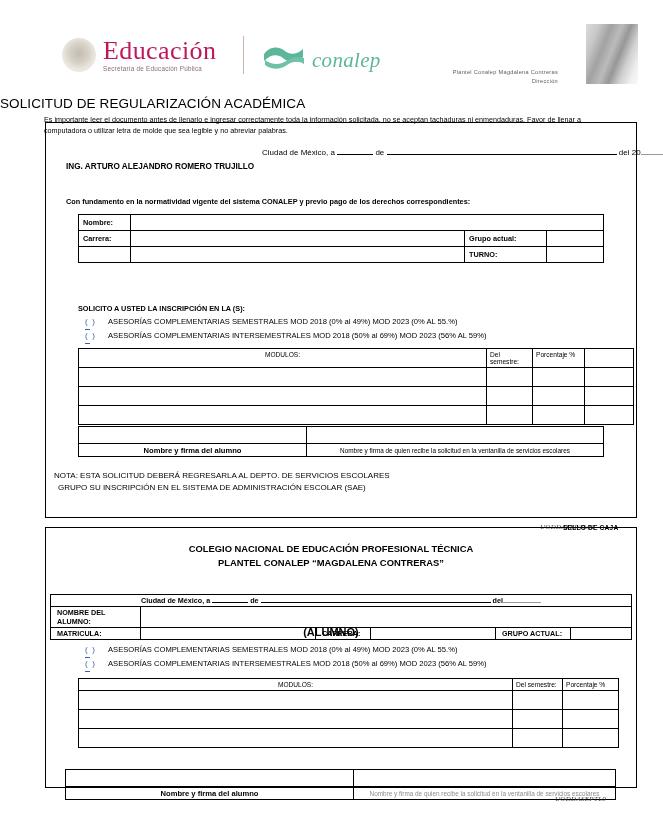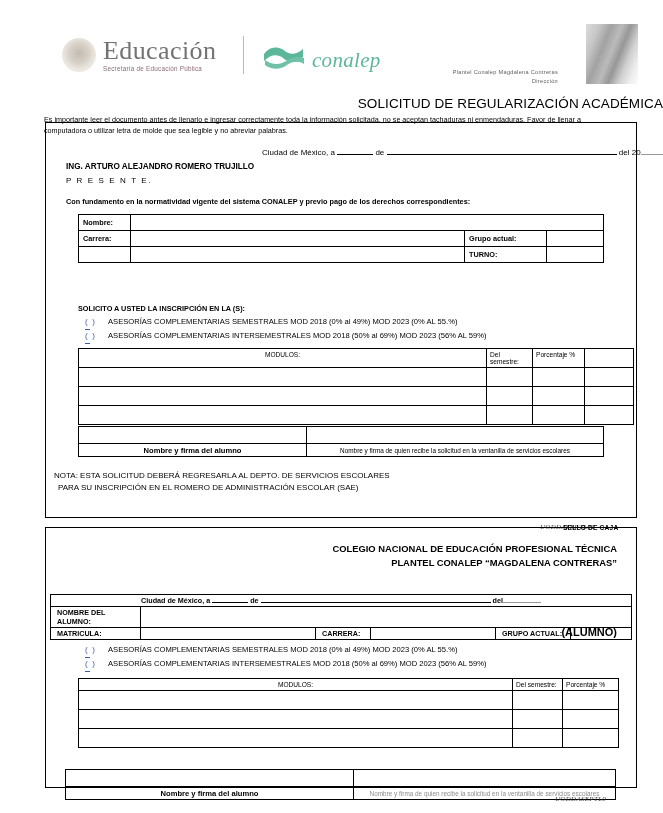--- a/index.html
+++ b/index.html
@@ -37,21 +37,21 @@
     background:
       radial-gradient(circle at 50% 45%, #b9b0a4 0%, #cfc8bd 38%, #e6e1d8 62%, #f3f0ea 100%);
     opacity: .85;
     margin-right: 7px;
   }
   .sep-words { line-height: 1; }
   .sep-edu {
     font-family: "Liberation Serif", serif;
     font-size: 26px;
     letter-spacing: .4px;
-    color: #737373;
+    color: #be185d;
     font-weight: 400;
   }
   .sep-sub {
     font-size: 6.3px;
     color: #8a6a72;
     letter-spacing: .25px;
     margin-top: 2px;
   }
   .hdr-divider {
     position: absolute;
@@ -90,21 +90,21 @@
       linear-gradient(112deg, #d9d9d9 0%, #c2c2c2 18%, #9a9a9a 34%, #b5b5b5 48%,
                       #8e8e8e 60%, #cbcbcb 74%, #ededed 88%, #fafafa 100%);
     opacity: .92;
   }
 
   
   .doc-title {
     position: absolute;
     left: 0; top: 96px;
     width: 663px;
-    text-align: right;
+    text-align: left;
     font-size: 13.5px;
     letter-spacing: .1px;
   }
   .intro {
     position: absolute;
     left: 44px; top: 115px;
     width: 575px;
     font-size: 7.2px;
     line-height: 1.5;
   }
@@ -223,21 +223,21 @@
     position: absolute;
     font-size: 6.6px;
     font-weight: bold;
     letter-spacing: .2px;
   }
 
   
   .s2-title {
     position: absolute;
     width: 572px;
-    text-align: right;
+    text-align: center;
     line-height: 1.42;
   }
   .s2-l1 { font-size: 9.4px; font-weight: bold; }
   .s2-l2 { font-size: 9.4px; font-weight: bold; }
   .s2-l3 { font-size: 7.8px; font-weight: bold; }
   .s2-l4 { font-size: 11px; font-weight: bold; margin-top: 44px; }
 
   table.s2grid {
     position: absolute;
     border-collapse: collapse;
@@ -300,21 +300,20 @@
   <div class="abs city-line" style="left:262px; top:148px;">
     <span>Ciudad de México, a</span>
     <span class="ul ul-sm"></span>
     <span>de</span>
     <span class="ul ul-md"></span>
     <span>del 20</span><span class="ul ul-yr"></span>
   </div>
 
   <div class="abs director-block" style="left:66px; top:160px;">
     <div class="director-name">ING. ARTURO ALEJANDRO ROMERO TRUJILLO</div>
-    <div class="spaced">P R E S E N T E.</div>
   </div>
 
   <div class="abs fundamento" style="left:66px; top:197px;">Con fundamento en la normatividad vigente del sistema CONALEP y previo pago de los derechos correspondientes:</div>
 
   <table class="grid" style="left:78px; top:214px; width:525px;">
     <colgroup>
       <col style="width:52px">
         <col style="width:334px">
         <col style="width:82px">
         <col style="width:57px">
@@ -399,21 +398,21 @@
       </tr>
       <tr>
         <td class="sig-left">Nombre y firma del alumno</td>
         <td class="sig-right">Nombre y firma de quien recibe la solicitud en la ventanilla de servicios escolares</td>
       </tr>
     </tbody>
   </table>
 
   <div class="nota" style="left:54px; top:470px;">
     <div>NOTA: ESTA SOLICITUD DEBERÁ REGRESARLA AL DEPTO. DE SERVICIOS ESCOLARES</div>
-    <div style="padding-left:4px;">PARA SU INSCRIPCIÓN EN EL ROMERO DE ADMINISTRACIÓN ESCOLAR (SAE)</div>
+    <div style="padding-left:4px;">GRUPO SU INSCRIPCIÓN EN EL SISTEMA DE ADMINISTRACIÓN ESCOLAR (SAE)</div>
   </div>
 
   <div class="code" style="left:540px; top:523px;">UODDASEPTL02</div>
 
   <div class="sello" style="left:563px; top:524px;">SELLO DE CAJA</div>
 
   <div class="sheet sheet-2"></div>
 
   <div class="s2-title s2-l1" style="left:45px; top:542px;">COLEGIO NACIONAL DE EDUCACIÓN PROFESIONAL TÉCNICA</div>
   <div class="s2-title s2-l2" style="left:45px; top:556px;">PLANTEL CONALEP “MAGDALENA CONTRERAS”</div>

